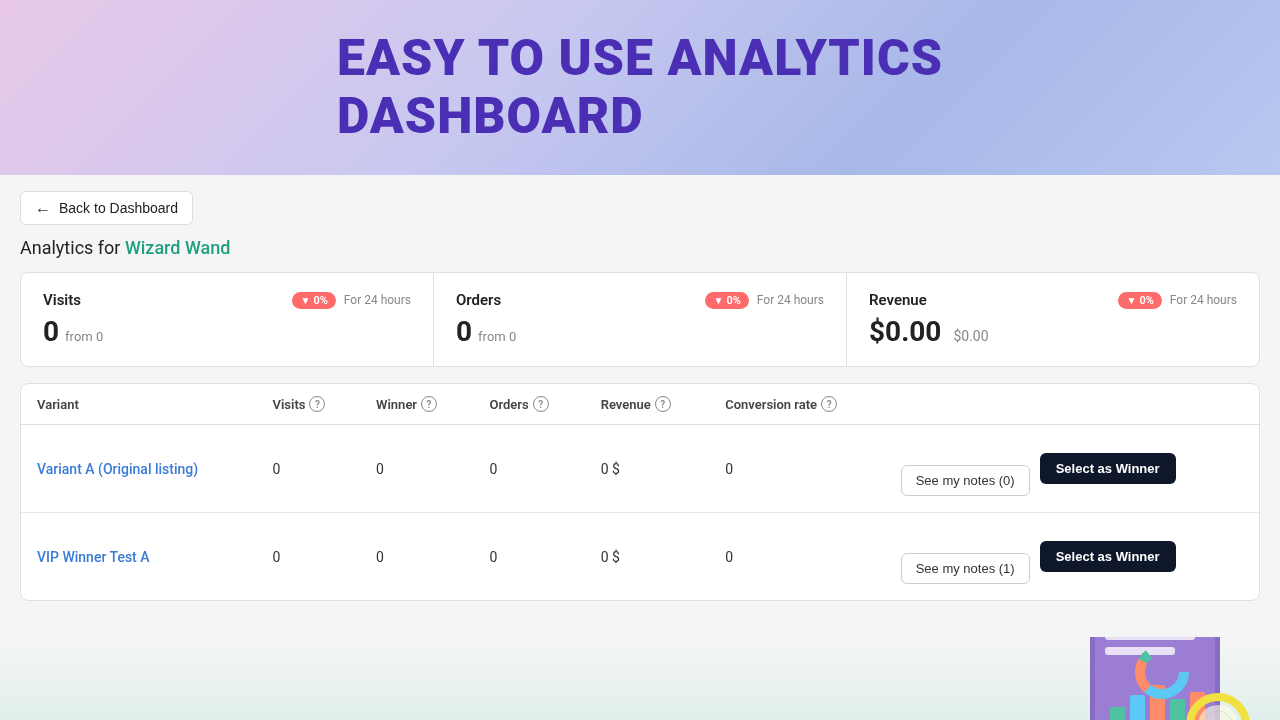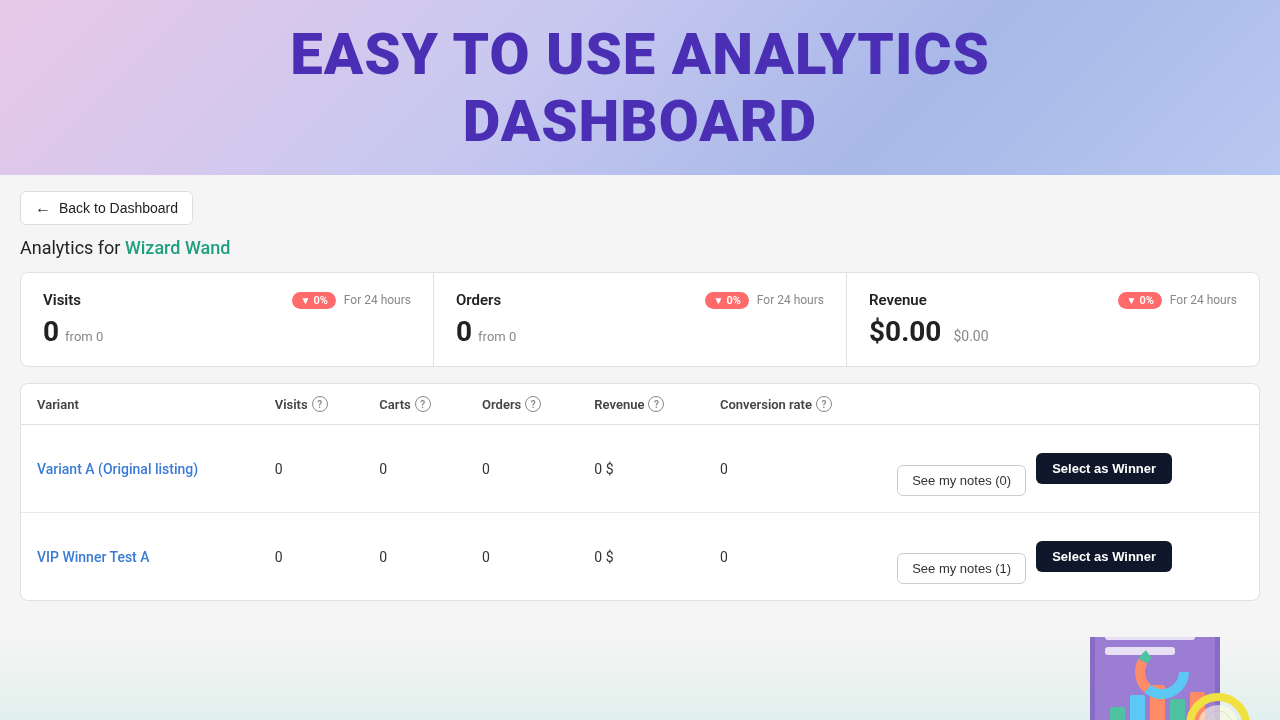--- a/index.html
+++ b/index.html
@@ -13,24 +13,23 @@
     
     .hero {
       width: 100%;
       height: 175px;
       background: linear-gradient(135deg, #e8c8e8 0%, #c8c8f0 40%, #a8b8e8 70%, #b8c8f0 100%);
       display: flex;
       align-items: center;
       justify-content: center;
     }
     .hero-title {
-      font-size: 58px;
+      font-size: 50px;
       font-weight: 900;
       color: #4a2fb5;
-      text-align: center;
       letter-spacing: 1px;
       line-height: 1.15;
       text-transform: uppercase;
     }
 
     
     .main-content {
       background: #f5f5f5;
       padding: 16px 20px 20px 20px;
     }
@@ -357,21 +356,21 @@
             </div>
           </th>
           <th>
             <div class="th-with-icon">
               <span>Visits</span>
               <span class="help-icon">?</span>
             </div>
           </th>
           <th>
             <div class="th-with-icon">
-              <span>Carts</span>
+              <span>Winner</span>
               <span class="help-icon">?</span>
             </div>
           </th>
           <th>
             <div class="th-with-icon">
               <span>Orders</span>
               <span class="help-icon">?</span>
             </div>
           </th>
           <th>

